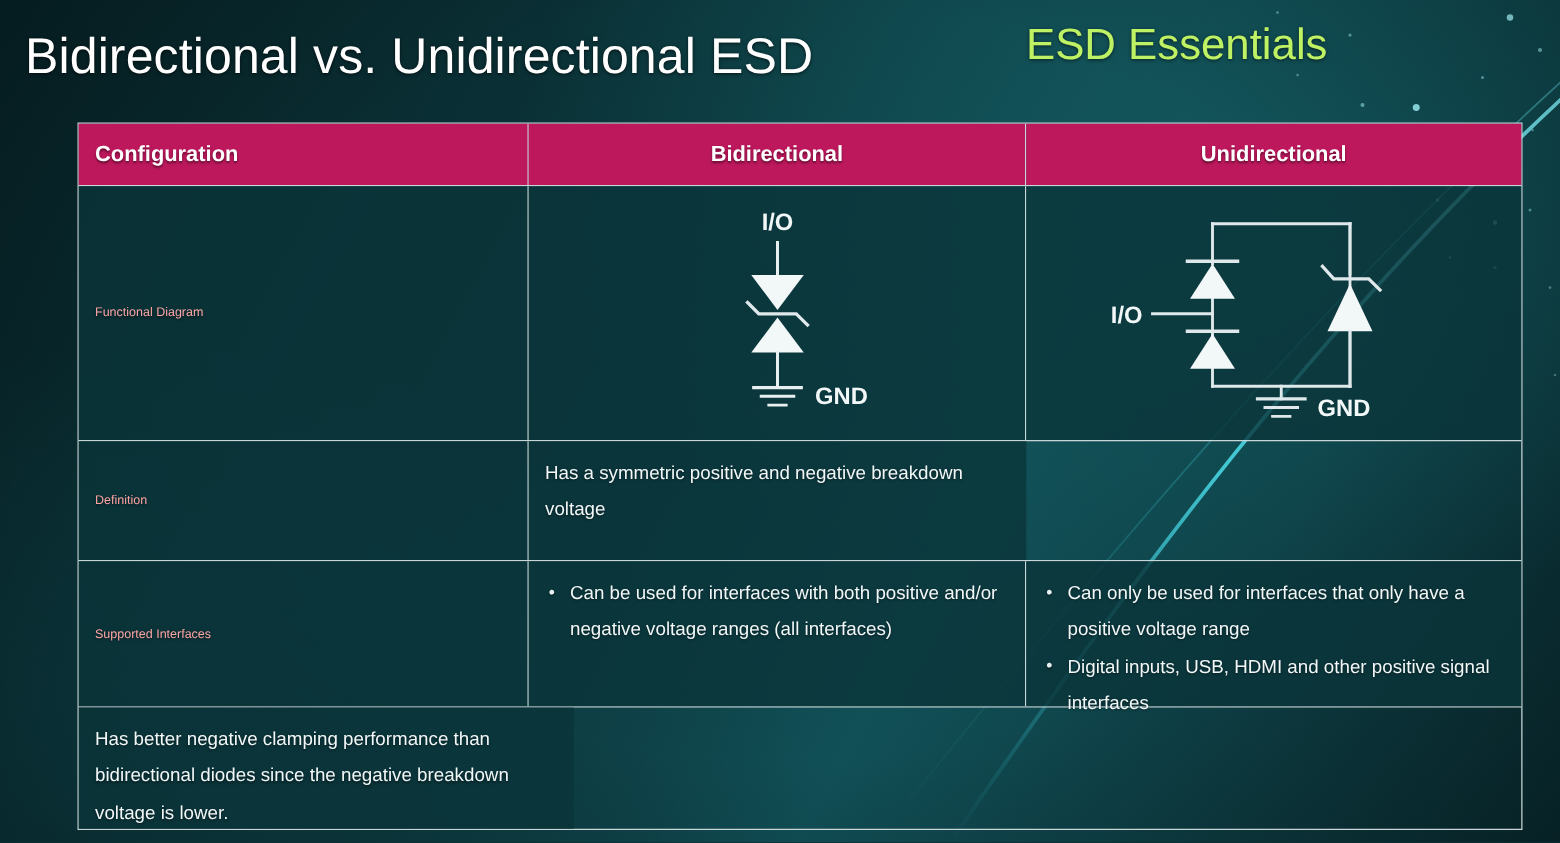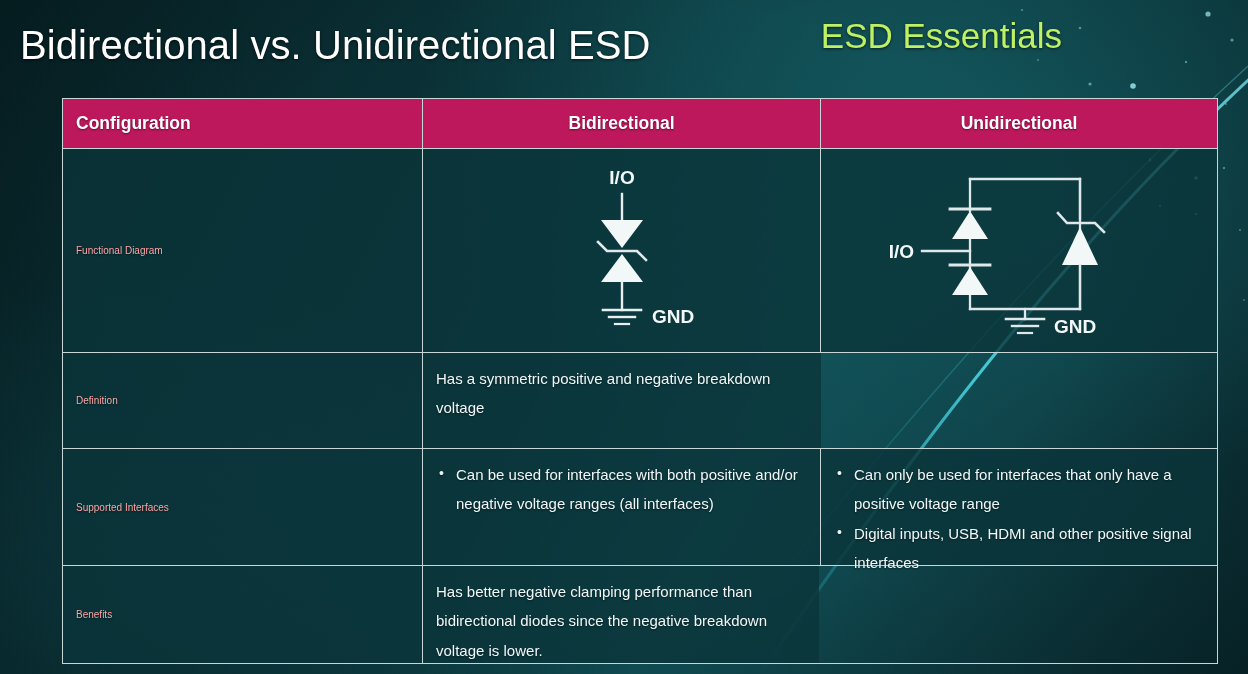--- a/index.html
+++ b/index.html
@@ -258,21 +258,18 @@
         </li>
         <li>
           <span class="bullet">•</span>
           <span>Digital inputs, USB, HDMI and other positive signal interfaces</span>
         </li>
       </ul>
     </div>
   </div>
 
   <div class="row" id="benefits-row" style="height:97px">
-    <div class="cell c1">
-      <div class="row-label">Benefits</div>
-    </div>
     <div class="cell c3">
       <div class="body-text">Has better negative clamping performance than bidirectional diodes since the negative breakdown voltage is lower.</div>
     </div>
   </div>
 
 </div>
 
 </body></html>

